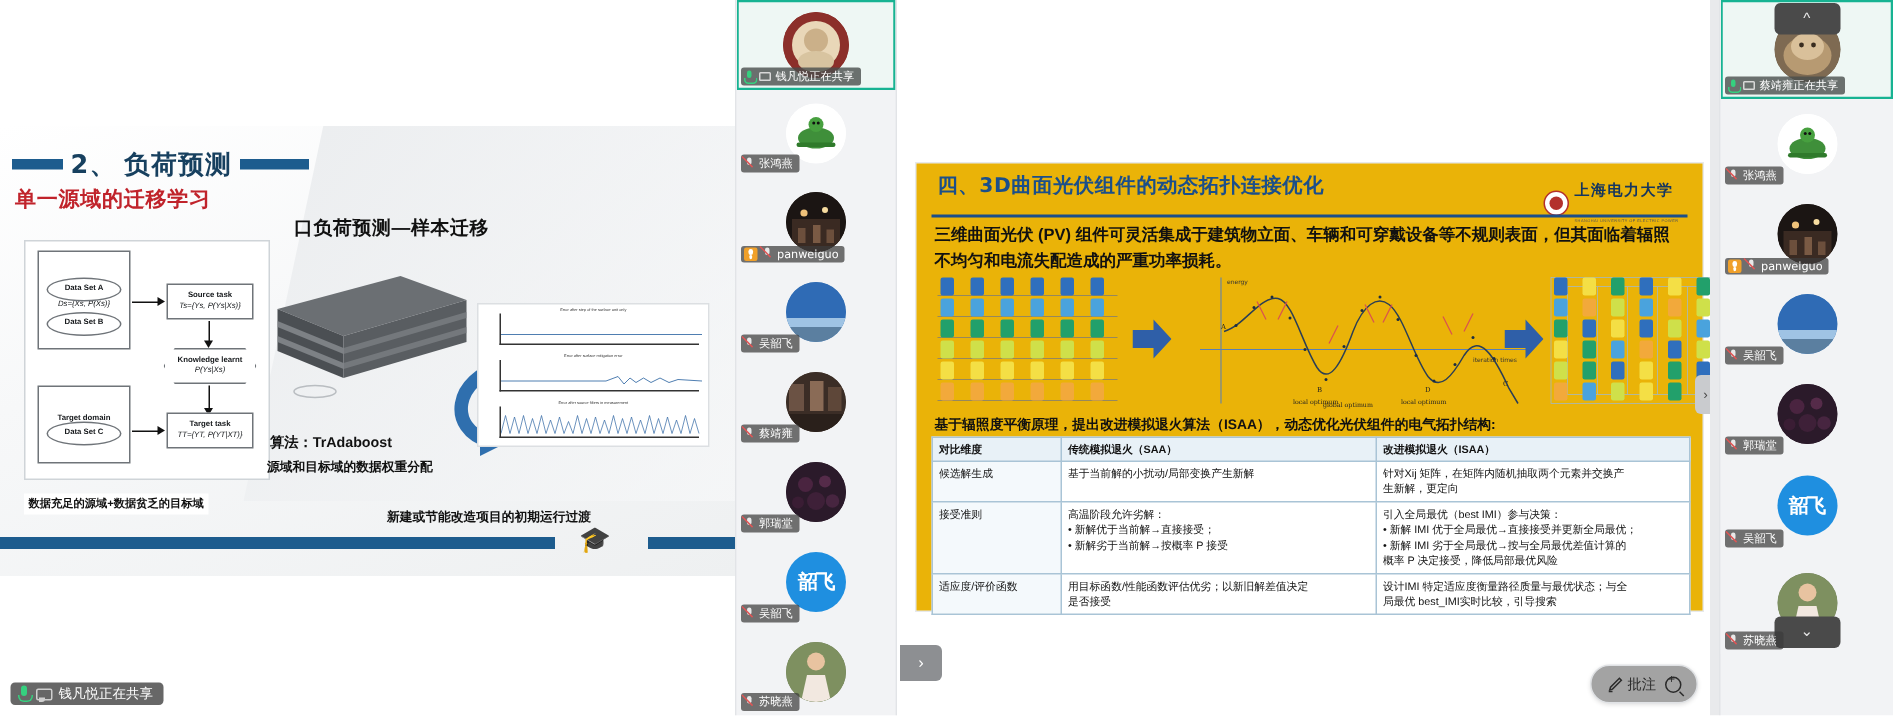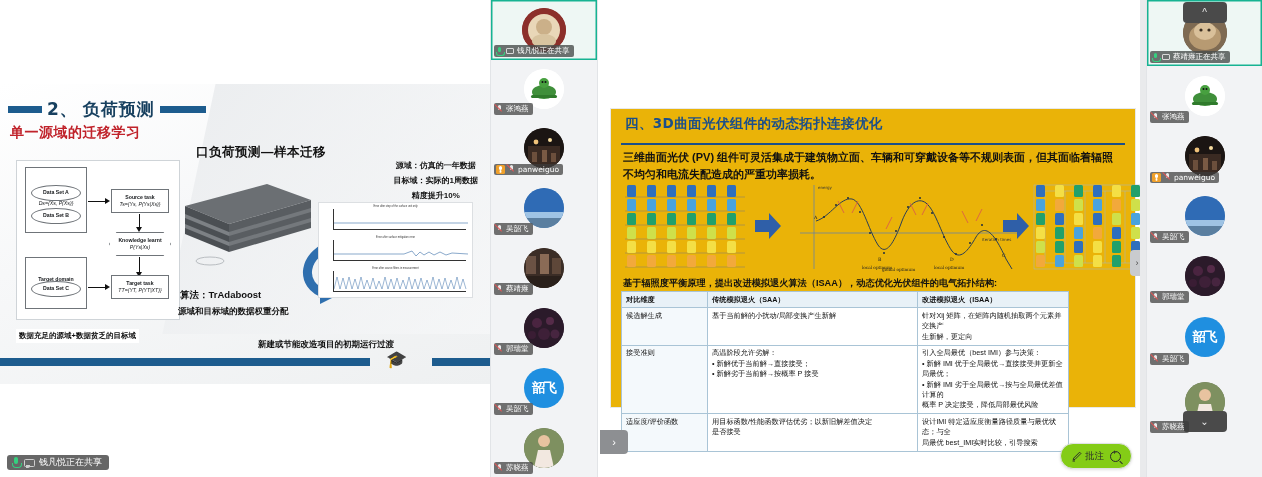--- a/index.html
+++ b/index.html
@@ -148,37 +148,37 @@
   .logo-txt { font-size:10px; font-weight:bold; color:#15365f; letter-spacing:1px;
      font-family:"DejaVu Sans","Liberation Sans",sans-serif; }
   .logo-sub { font-size:2.6px; color:#555; letter-spacing:.3px; }
   .rs-lead { position:absolute; left:12px; top:40px; right:12px; font-size:11px; font-weight:bold;
     color:#111; line-height:1.55; }
   .rs-diagram { position:absolute; left:10px; top:72px; right:8px; height:92px; }
   .grid-panel { position:absolute; top:2px; width:128px; height:88px; }
   .curve-panel { position:absolute; left:175px; top:0; width:230px; height:92px; }
   .big-arrow { position:absolute; width:26px; height:30px; color:#2f5fa8; }
   .rs-sub2 { position:absolute; left:12px; top:168px; font-size:9.2px; font-weight:bold; color:#111; }
-  table.cmp { position:absolute; left:10px; top:182px; width:448px; border-collapse:collapse;
+  table.cmp { position:absolute; left:10px; top:182px; width:506px; border-collapse:collapse;
      font-size:7.2px; background:#fff; }
   table.cmp th, table.cmp td { border:1px solid #a9c4d6; padding:2.5px 4px; vertical-align:top;
      line-height:1.45; color:#111; text-align:left; }
   table.cmp th { background:#e8f1f7; font-weight:bold; }
   table.cmp td.dim { background:#f4f9fc; font-weight:normal; }
   .cell-lines span { display:block; }
   .expand-handle {
     position:absolute; width:28px; height:24px; background:#8d8f92; color:#fff;
     display:flex; align-items:center; justify-content:center; font-size:11px;
   }
   .eh-left { left:600px; top:430px; border-radius:0 4px 4px 0; }
   .eh-right { left:1130px; top:250px; border-radius:4px 0 0 4px; background:#c9cbce; color:#4a4a4a;
      width:14px; height:26px; font-size:9px;}
   .rs-toolbar {
     position:absolute; right:14px; bottom:8px; height:26px; display:flex; align-items:center;
-    gap:6px; background:#84cc16; border:1px solid #e0e2e5; border-radius:13px; padding:0 10px;
+    gap:6px; background:#a3a3a3; border:1px solid #e0e2e5; border-radius:13px; padding:0 10px;
     box-shadow:0 1px 3px rgba(0,0,0,.12);
   }
   .tb-item { display:flex; align-items:center; gap:3px; font-size:9.5px; color:#2b2b2b; cursor:default;}
   .pen-ico { width:11px;height:11px; position:relative; display:inline-block;}
   .zoom-ico { width:11px;height:11px; border:1.3px solid #2b2b2b; border-radius:50%; position:relative;}
   .zoom-ico:after{content:"";position:absolute;right:-3px;bottom:-2.4px;width:4px;height:1.3px;background:#2b2b2b;transform:rotate(45deg);}
   .zoom-ico:before{content:"+";position:absolute;left:1px;top:-3.2px;font-size:8px;color:#2b2b2b;}
   .gap-filler { position:absolute; left:1140px; top:0; width:6px; height:477px; background:#e9eaec; }
 </style>
 </head>
@@ -251,25 +251,20 @@
         <polygon points="54,76 136,52 136,56 54,80" fill="#7e8286" opacity=".75"></polygon>
         <ellipse cx="35" cy="95" rx="14" ry="4" fill="none" stroke="#b9bdc1" stroke-width="1"></ellipse>
       </svg>
     </div>
 
     <svg style="position:absolute;left:286px;top:152px;" width="60" height="74" viewBox="0 0 60 74">
       <path d="M50 8 C 16 16, 12 50, 40 58" stroke="#2f6fae" stroke-width="9" fill="none" stroke-linecap="round"></path>
       <polygon points="34,48 54,58 34,68" fill="#2f6fae"></polygon>
     </svg>
 
-    <div class="note-right">
-      <div>源域：仿真的一年数据</div>
-      <div>目标域：实际的1周数据</div>
-      <div>精度提升10%</div>
-    </div>
 
     <div class="mini-charts">
       <div class="mini-chart">
         <div class="mc-title">Error after step of the surface unit only</div>
         <div class="mc-yaxis"></div>
           <div class="mc-axis"></div>
         <svg style="position:absolute;left:13px;top:8px;" width="134" height="18">
           <polyline points="0,10 20,10 40,10 60,10 80,10 100,10 134,10" stroke="#3b6fa8" stroke-width=".6" fill="none"></polyline>
         </svg>
       </div>
@@ -454,20 +449,27 @@
       <span>苏晓燕</span>
     </div>
   </div>
 </div>
 
 <div class="right-slide">
   <div class="rs-canvas">
 
     <div class="rs-head">
       <div class="rs-title">四、3D曲面光伏组件的动态拓扑连接优化</div>
+      <div class="rs-logo">
+        <span class="logo-seal"></span>
+        <span>
+          <span class="logo-txt">上海电力大学</span><br>
+          <span class="logo-sub">SHANGHAI UNIVERSITY OF ELECTRIC POWER</span>
+        </span>
+      </div>
     </div>
     <div class="rs-rule"></div>
 
     <div class="rs-lead">三维曲面光伏 (PV) 组件可灵活集成于建筑物立面、车辆和可穿戴设备等不规则表面，但其面临着辐照不均匀和电流失配造成的严重功率损耗。</div>
 
     <div class="rs-diagram">
 
       <div class="grid-panel" style="left:0">
         <svg width="128" height="88" viewBox="0 0 128 88">
           <g stroke="#7a7a7a" stroke-width=".5">

